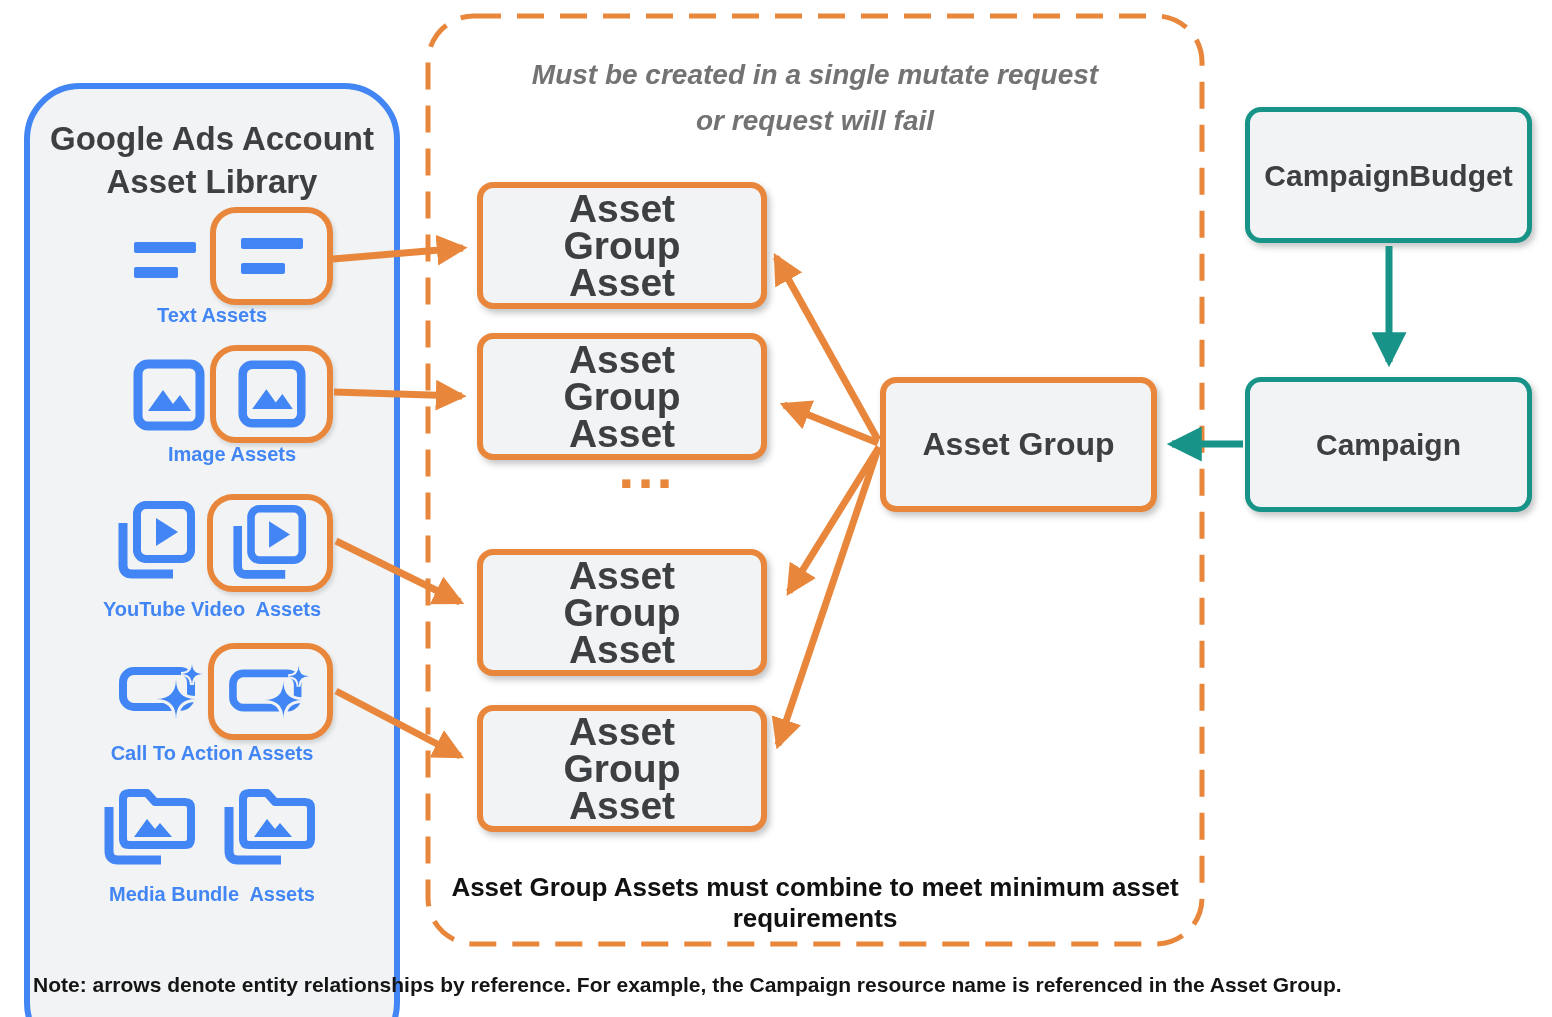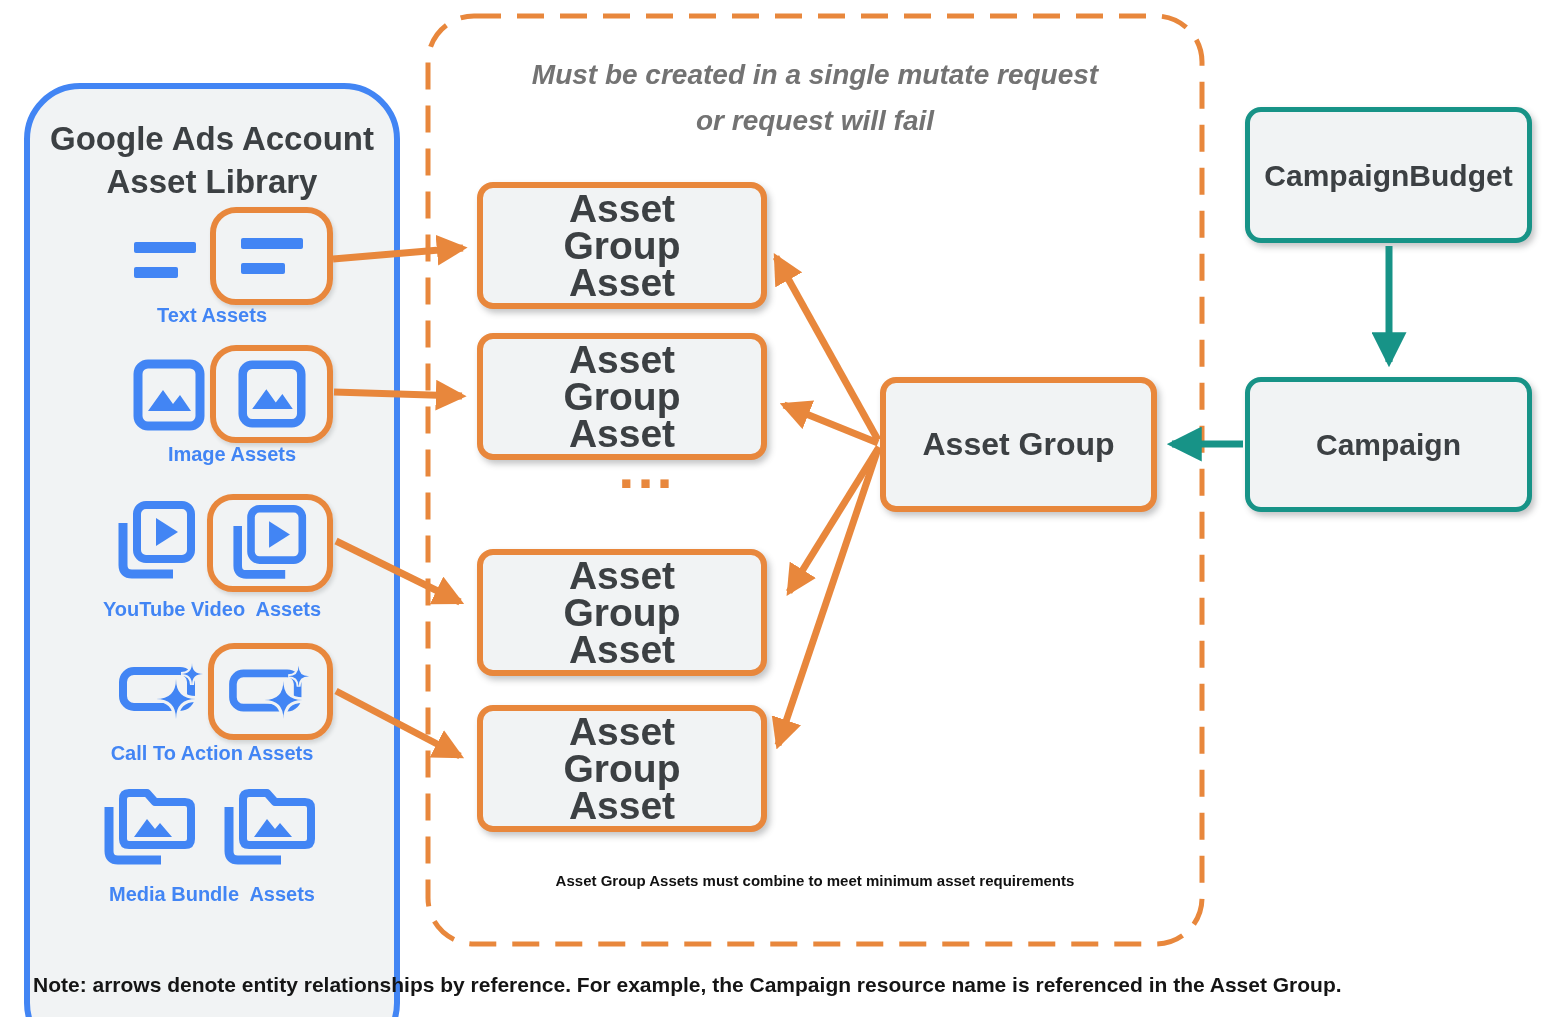--- a/index.html
+++ b/index.html
@@ -29,21 +29,21 @@
     font-size:20px;font-weight:bold;color:#4285F4;white-space:pre-wrap;
   }
   
   .mutate-region{position:absolute;left:425px;top:13px;width:780px;height:934px;line-height:0;}
   .mutate-title{
     position:absolute;left:425px;top:52px;width:780px;text-align:center;
     font-size:28px;font-weight:bold;font-style:italic;color:#737373;line-height:46px;
   }
   .mutate-caption{
     position:absolute;left:425px;top:872px;width:780px;text-align:center;
-    font-size:15px;font-weight:bold;color:#111111;
+    font-size:26px;font-weight:bold;color:#111111;
   }
   .ellipsis{
     position:absolute;left:597px;top:438px;width:100px;text-align:center;
     font-size:58px;font-weight:bold;color:#E8873C;letter-spacing:3px;line-height:60px;
   }
   
   .node{
     position:absolute;background:#F1F3F4;box-sizing:border-box;border-radius:16px;
     display:flex;flex-direction:row;align-items:center;justify-content:center;
     text-align:center;font-weight:bold;color:#3C4043;

